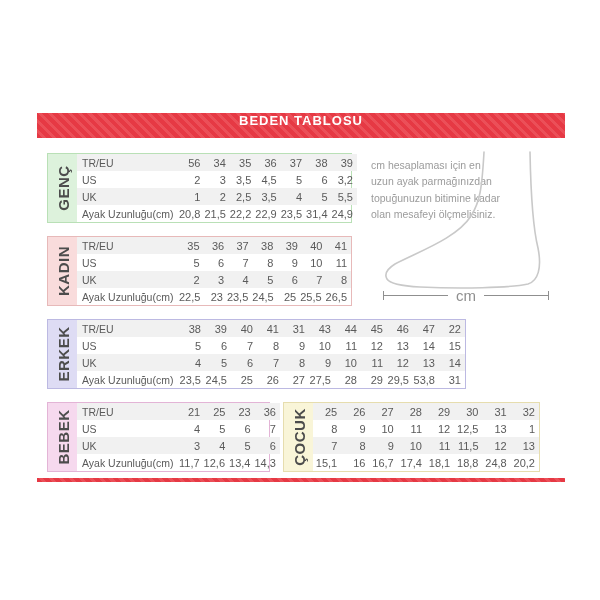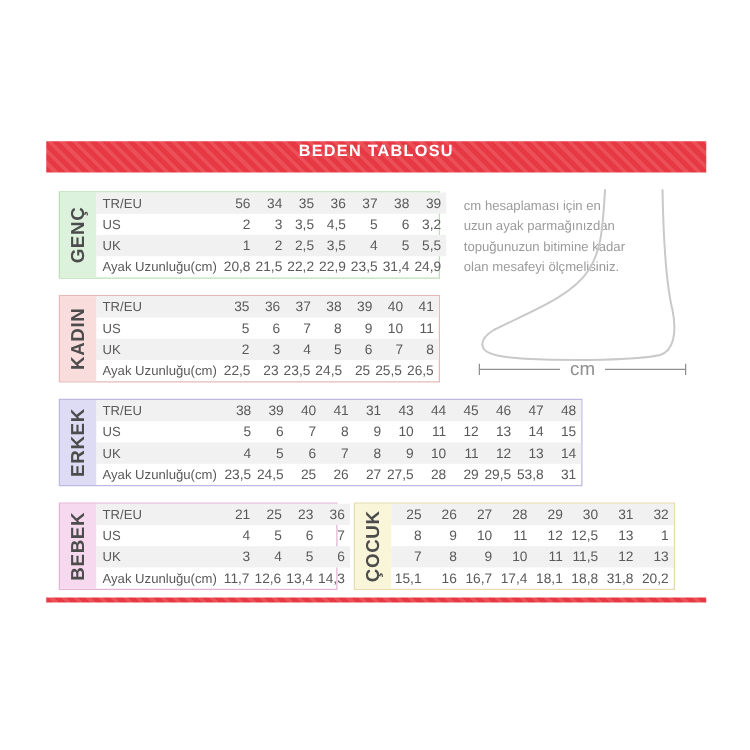--- a/index.html
+++ b/index.html
@@ -168,21 +168,21 @@
           <span class="cell">38</span>
           <span class="cell">39</span>
           <span class="cell">40</span>
           <span class="cell">41</span>
           <span class="cell">31</span>
           <span class="cell">43</span>
           <span class="cell">44</span>
           <span class="cell">45</span>
           <span class="cell">46</span>
           <span class="cell">47</span>
-          <span class="cell">48</span>
+          <span class="cell">22</span>
         </div>
         <div class="trow">
           <span class="rlabel">US</span>
           <span class="cell">5</span>
           <span class="cell">6</span>
           <span class="cell">7</span>
           <span class="cell">8</span>
           <span class="cell">9</span>
           <span class="cell">10</span>
           <span class="cell">11</span>
@@ -293,21 +293,21 @@
           <span class="cell">12</span>
           <span class="cell">13</span>
         </div>
         <div class="trow">
           <span class="cell">15,1</span>
           <span class="cell">16</span>
           <span class="cell">16,7</span>
           <span class="cell">17,4</span>
           <span class="cell">18,1</span>
           <span class="cell">18,8</span>
-          <span class="cell">31,8</span>
+          <span class="cell">24,8</span>
           <span class="cell">20,2</span>
         </div>
       </div>
   </div>
 
   <div class="note">cm hesaplaması için en uzun ayak parmağınızdan topuğunuzun bitimine kadar olan mesafeyi ölçmelisiniz.</div>
 
   <svg class="foot-art" viewBox="0 0 182 140" fill="none">
     <path d="M106,2
              C104,38 102,52 93,66

